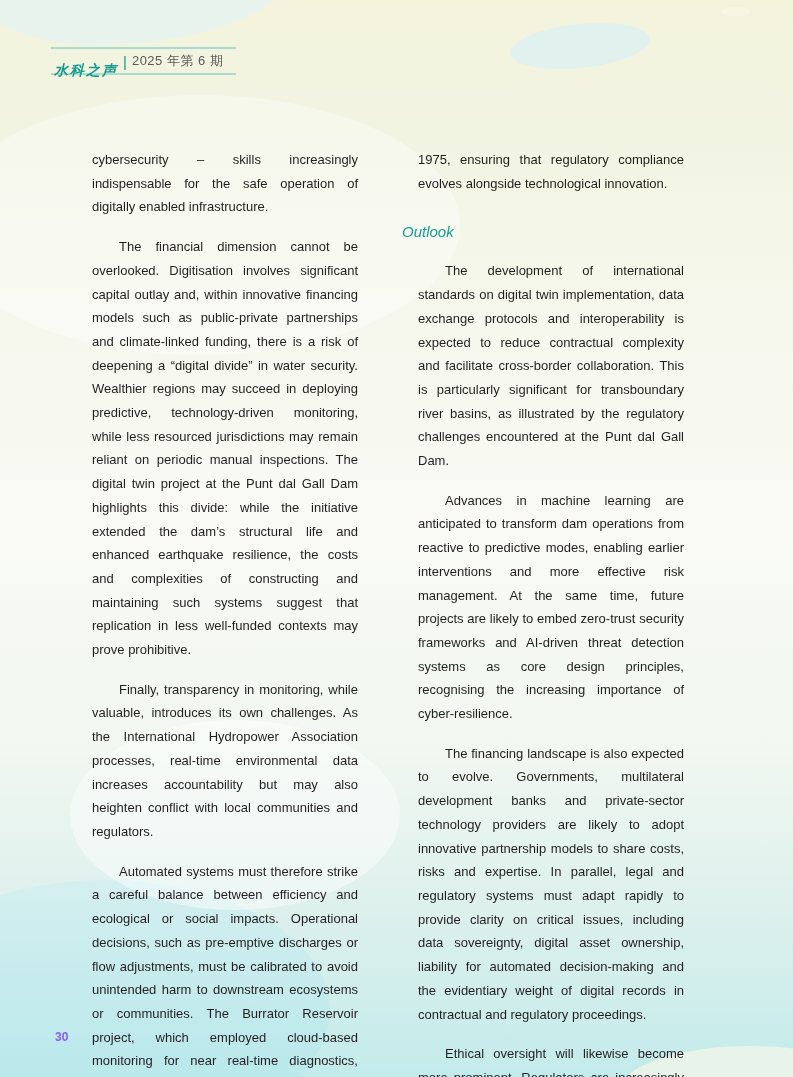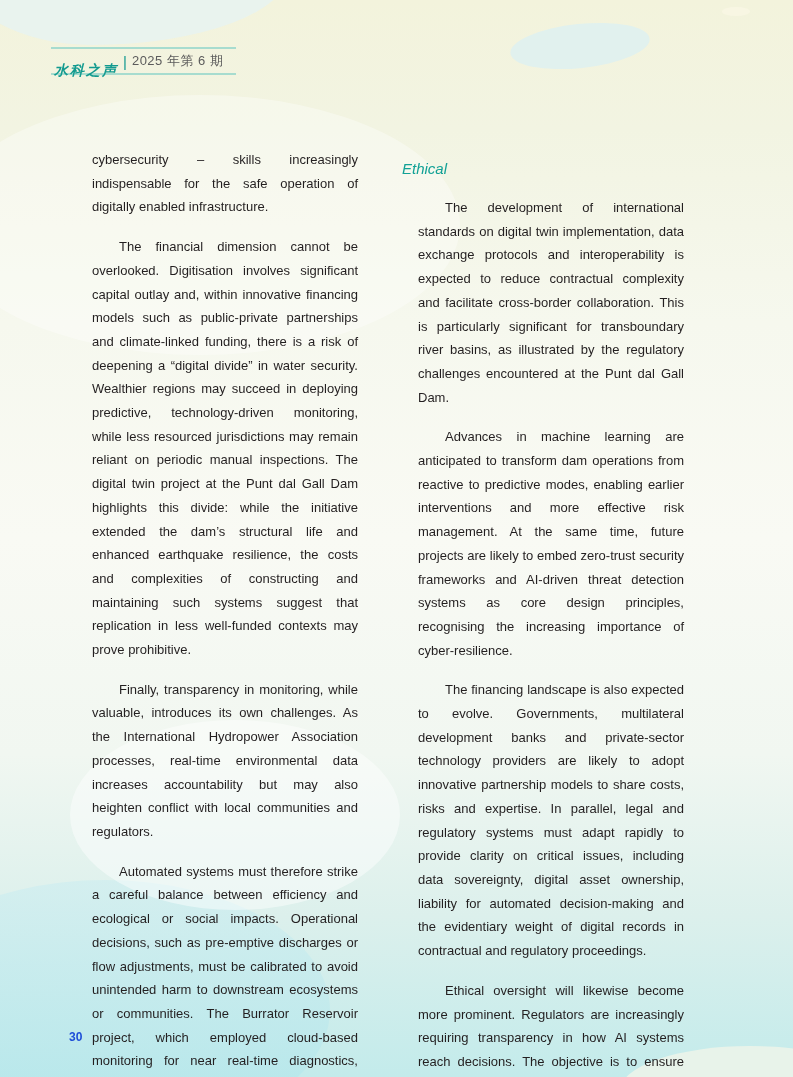--- a/index.html
+++ b/index.html
@@ -29,21 +29,21 @@
 
   .col { position: absolute; top: 132px; font-size: 13px; line-height: 23.7px; color: #231f20; }
   .col-left { left: 76px; width: 298px; }
   .col-right { left: 402px; width: 298px; }
   .col p { margin: 16px; text-align: justify; text-align-last: auto; }
   .col p.indent { text-indent: 27px; }
   .col h3 {
     margin: 25px 0 0 0; font-size: 15px; line-height: 23px;
     font-style: italic; font-weight: normal; color: #12a196;
   }
-  .page-num { position: absolute; left: 69px; top: 1030px; font-size: 12px; font-weight: bold; color: #1d4ed8; }
+  .page-num { position: absolute; left: 55px; top: 1030px; font-size: 12px; font-weight: bold; color: #8b5cf6; }
 </style>
 </head>
 <body>
 
 <div class="bg bg-tl"></div>
 <div class="bg bg-blob"></div>
 <div class="bg bg-dot"></div>
 <div class="bg bg-white"></div>
 <div class="bg bg-botleft"></div>
 <div class="bg bg-mid"></div>
@@ -56,20 +56,21 @@
 </div>
 
 <div class="col col-left">
   <p>cybersecurity – skills increasingly indispensable for the safe operation of digitally enabled infrastructure.</p>
   <p class="indent">The financial dimension cannot be overlooked. Digitisation involves significant capital outlay and, within innovative financing models such as public-private partnerships and climate-linked funding, there is a risk of deepening a “digital divide” in water security. Wealthier regions may succeed in deploying predictive, technology-driven monitoring, while less resourced jurisdictions may remain reliant on periodic manual inspections. The digital twin project at the Punt dal Gall Dam highlights this divide: while the initiative extended the dam’s structural life and enhanced earthquake resilience, the costs and complexities of constructing and maintaining such systems suggest that replication in less well-funded contexts may prove prohibitive.</p>
   <p class="indent">Finally, transparency in monitoring, while valuable, introduces its own challenges. As the International Hydropower Association processes, real-time environmental data increases accountability but may also heighten conflict with local communities and regulators.</p>
   <p class="indent">Automated systems must therefore strike a careful balance between efficiency and ecological or social impacts. Operational decisions, such as pre-emptive discharges or flow adjustments, must be calibrated to avoid unintended harm to downstream ecosystems or communities. The Burrator Reservoir project, which employed cloud-based monitoring for near real-time diagnostics, illustrates both the benefits of enhanced safety and the pressing need to align new technologies with statutory frameworks such as the UK Reservoirs Act</p>
 </div>
 
 <div class="col col-right">
-  <h3>Ethical</h3>
+  <p>1975, ensuring that regulatory compliance evolves alongside technological innovation.</p>
+  <h3>Outlook</h3>
   <p class="indent">The development of international standards on digital twin implementation, data exchange protocols and interoperability is expected to reduce contractual complexity and facilitate cross-border collaboration. This is particularly significant for transboundary river basins, as illustrated by the regulatory challenges encountered at the Punt dal Gall Dam.</p>
   <p class="indent">Advances in machine learning are anticipated to transform dam operations from reactive to predictive modes, enabling earlier interventions and more effective risk management. At the same time, future projects are likely to embed zero-trust security frameworks and AI-driven threat detection systems as core design principles, recognising the increasing importance of cyber-resilience.</p>
   <p class="indent">The financing landscape is also expected to evolve. Governments, multilateral development banks and private-sector technology providers are likely to adopt innovative partnership models to share costs, risks and expertise. In parallel, legal and regulatory systems must adapt rapidly to provide clarity on critical issues, including data sovereignty, digital asset ownership, liability for automated decision-making and the evidentiary weight of digital records in contractual and regulatory proceedings.</p>
   <p class="indent">Ethical oversight will likewise become more prominent. Regulators are increasingly requiring transparency in how AI systems reach decisions. The objective is to ensure that automated processes are not treated as opaque “black</p>
 </div>
 
 <div class="page-num">30</div>
 
 </body></html>

